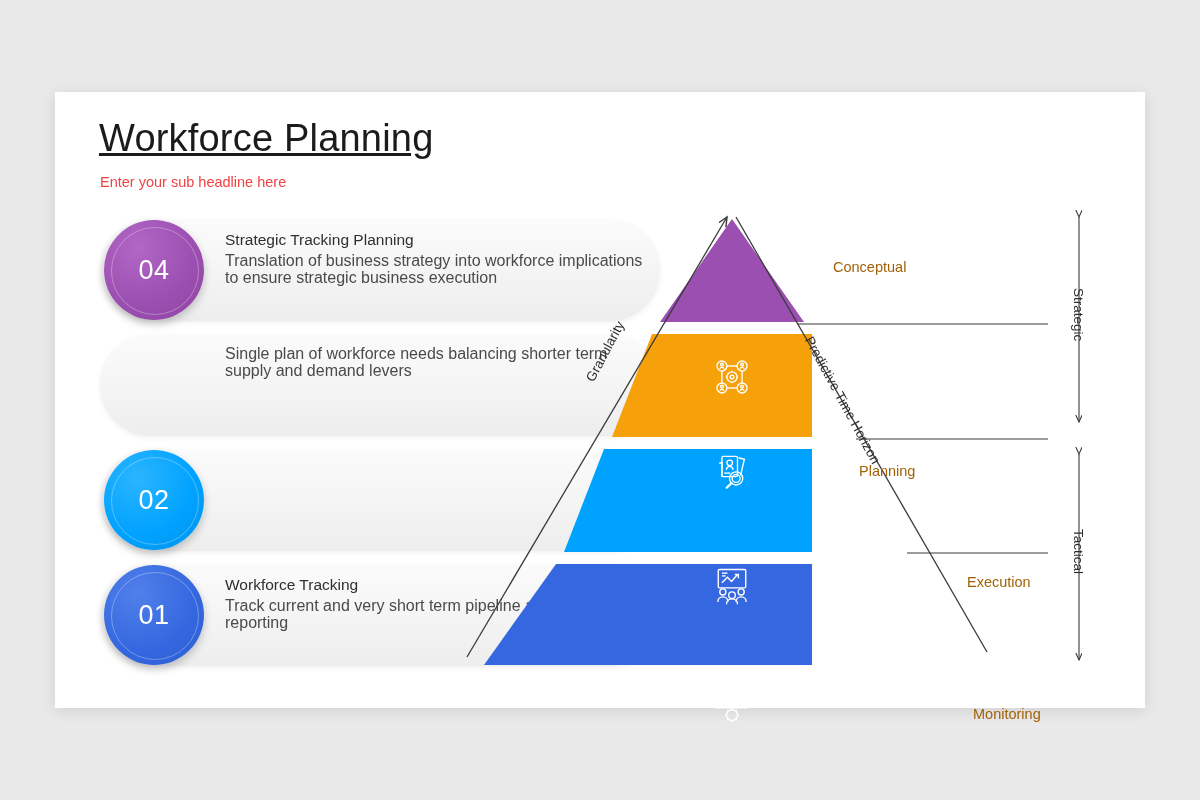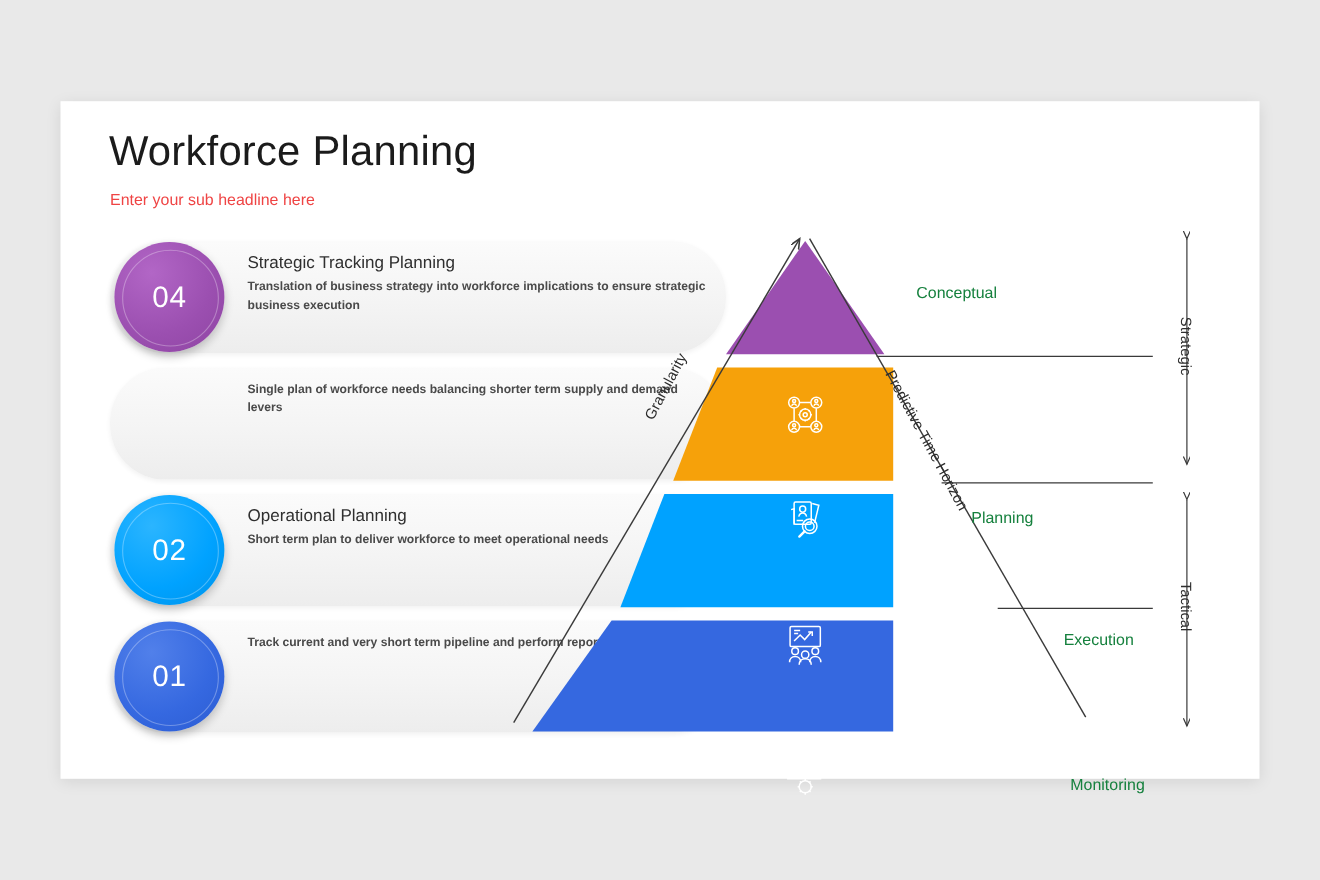--- a/index.html
+++ b/index.html
@@ -14,21 +14,21 @@
     left: 55px; top: 92px;
     width: 1090px; height: 616px;
     background: #ffffff;
     box-shadow: 0 3px 14px rgba(0,0,0,0.10);
   }
 
   
   #title {
     position: absolute; left: 44px; top: 25px;
     font-size: 38px; font-weight: 400; color: #1b1b1b;
-    letter-spacing: .2px; white-space: nowrap;
+    letter-spacing: .2px; white-space: nowrap; text-decoration: underline;
   }
   #subtitle {
     position: absolute; left: 45px; top: 82px;
     font-size: 14.5px; color: #ef4444; white-space: nowrap;
   }
 
   
   #list { position: absolute; left: 45px; top: 127px; width: 560px; }
   .row {
     position: relative;
@@ -48,34 +48,34 @@
     content: ""; position: absolute; left: 7px; top: 7px;
     width: 86px; height: 86px; border-radius: 50%;
     border: 1px solid rgba(255,255,255,0.30);
   }
   .badge span {
     position: relative; z-index: 2;
     font-size: 27px; color: #fff; font-weight: 400; letter-spacing: .5px;
   }
   .rowtext { position: absolute; left: 125px; top: 12px; width: 420px; }
   .rowtitle { font-size: 15.5px; color: #2f2f2f; margin-bottom: 4px; }
-  .rowdesc  { font-size: 11px; color: #4a4a4a; line-height: 16.5px; font-weight: bold; }
+  .rowdesc  { font-size: 16px; color: #4a4a4a; line-height: 16.5px; }
 
   
   #pyramid { position: absolute; left: 0; top: 0; width: 1090px; height: 616px; }
   .tierico {
     position: absolute; z-index: 4;
     width: 46px; height: 46px;
     display: flex; align-items: center; justify-content: center;
   }
   .tierico svg { width: 44px; height: 44px; }
 
   
   .slabel {
-    position: absolute; font-size: 14.5px; color: #15803d; white-space: nowrap;
+    position: absolute; font-size: 14.5px; color: #a16207; white-space: nowrap;
   }
   
   .diag {
     position: absolute; font-size: 13.5px; color: #2c2c2c; white-space: nowrap;
   }
   #gran { left: 528px; top: 285px; transform: rotate(-62deg); transform-origin: left top; }
   #pth  { left: 760px; top: 242px; transform: rotate(61.5deg); transform-origin: left top; }
 
   
   .vlab {
@@ -106,31 +106,28 @@
     <div class="row">
       <div class="rowtext">
         <div class="rowdesc">Single plan of workforce needs balancing shorter term supply and demand levers</div>
       </div>
     </div>
 
     <div class="row">
       <div class="badge" style="background:radial-gradient(circle at 34% 28%, #2bb5ff 0%, #00a2ff 58%, #0092e8 100%);">
         <span>02</span>
       </div>
-      <div class="rowtext">
-        <div class="rowtitle">Operational Planning</div>
-        <div class="rowdesc">Short term plan to deliver workforce to meet operational needs</div>
-      </div>
     </div>
 
     <div class="row">
       <div class="badge" style="background:radial-gradient(circle at 34% 28%, #5180ea 0%, #3568e0 58%, #2b5cd2 100%);">
         <span>01</span>
       </div>
       <div class="rowtext">
+        <div class="rowtitle">Workforce Tracking</div>
         <div class="rowdesc">Track current and very short term pipeline and perform reporting</div>
       </div>
     </div>
 
   </div>
 
   <svg id="pyramid" viewBox="0 0 1090 616">
 
     <polygon points="677,127 605,230 749,230" fill="#9b4fb0"></polygon>
 
@@ -221,20 +218,20 @@
       <line x1="6" y1="31.5" x2="40" y2="31.5"></line>
       <path d="M24 33.5a6 6 0 1 0 0 12 6 6 0 0 0 0-12z"></path>
       <path d="M24 31.5v2.2M24 45.3v2.2M16.5 39.5h2.2M29.3 39.5h2.2M18.7 34.2l1.6 1.6M27.7 43.2l1.6 1.6M29.3 34.2l-1.6 1.6M20.3 43.2l-1.6 1.6"></path>
     </svg>
   </div>
 
   <div class="diag" id="gran">Granularity</div>
   <div class="diag" id="pth">Predictive Time Horizon</div>
 
   <div class="slabel" style="left:778px; top:167px;">Conceptual</div>
-  <div class="slabel" style="left:828px; top:371px;">Planning</div>
+  <div class="slabel" style="left:804px; top:371px;">Planning</div>
   <div class="slabel" style="left:912px; top:482px;">Execution</div>
   <div class="slabel" style="left:918px; top:614px;">Monitoring</div>
 
   <div class="vlab" style="left:1031px; top:196px;">Strategic</div>
   <div class="vlab" style="left:1031px; top:437px;">Tactical</div>
 
 </div>
 
 </body></html>

